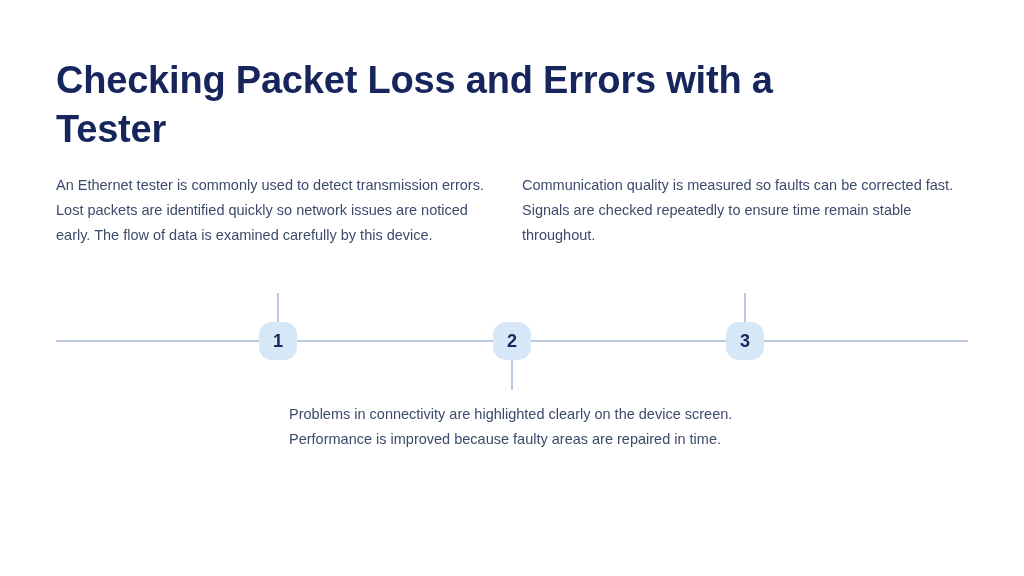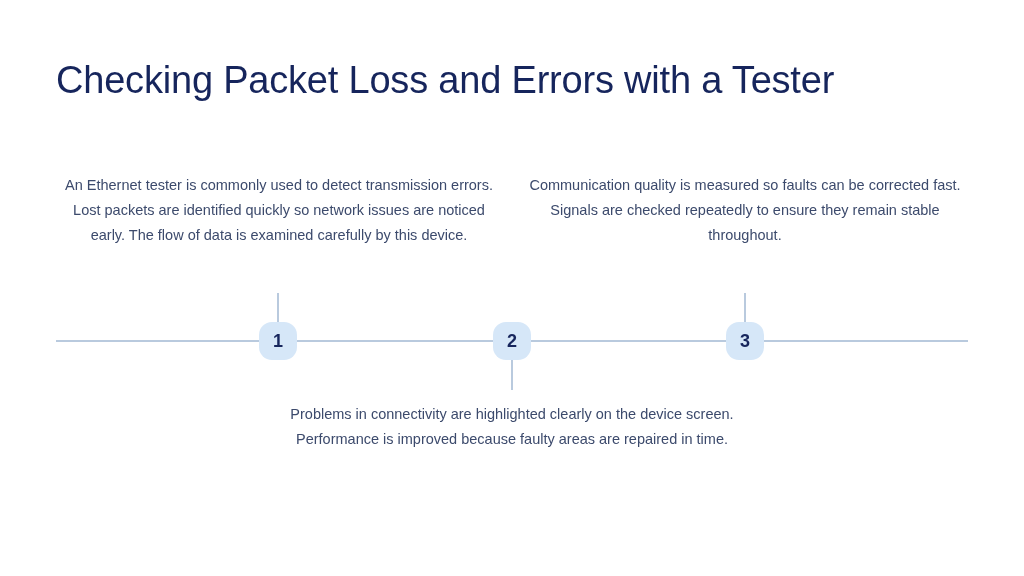--- a/index.html
+++ b/index.html
@@ -17,21 +17,21 @@
   }
 
   
   #page-title {
     position: absolute;
     left: 56px;
     top: 56px;
     width: 800px;
     font-size: 38px;
     line-height: 49px;
-    font-weight: normal;
+    font-weight: bold;
     color: #16255c;
     letter-spacing: -0.2px;
   }
 
   
   #timeline {
     position: absolute;
     left: 0;
     top: 0;
     width: 1024px;
@@ -79,21 +79,21 @@
   }
 
   .connector.down {
     top: 354px;
     height: 36px;
   }
 
   
   .desc {
     position: absolute;
-    text-align: center;
+    text-align: left;
     font-size: 14.5px;
     line-height: 25px;
     color: #3c4a6c;
   }
 
   #desc-1 {
     left: 56px;
     top: 173px;
     width: 446px;
   }
@@ -125,15 +125,15 @@
   <div class="connector down" style="left:512px;"></div>
   <div class="milestone" style="left:512px;">2</div>
 
   <div class="connector up" style="left:745px;"></div>
   <div class="milestone" style="left:745px;">3</div>
 
   <p class="desc" id="desc-1">An Ethernet tester is commonly used to detect transmission errors. Lost packets are identified quickly so network issues are noticed early. The flow of data is examined carefully by this device.</p>
 
   <p class="desc" id="desc-2">Problems in connectivity are highlighted clearly on the device screen. Performance is improved because faulty areas are repaired in time.</p>
 
-  <p class="desc" id="desc-3">Communication quality is measured so faults can be corrected fast. Signals are checked repeatedly to ensure they remain stable throughout.</p>
+  <p class="desc" id="desc-3">Communication quality is measured so faults can be corrected fast. Signals are checked repeatedly to ensure time remain stable throughout.</p>
 
 </div>
 
 </body></html>

